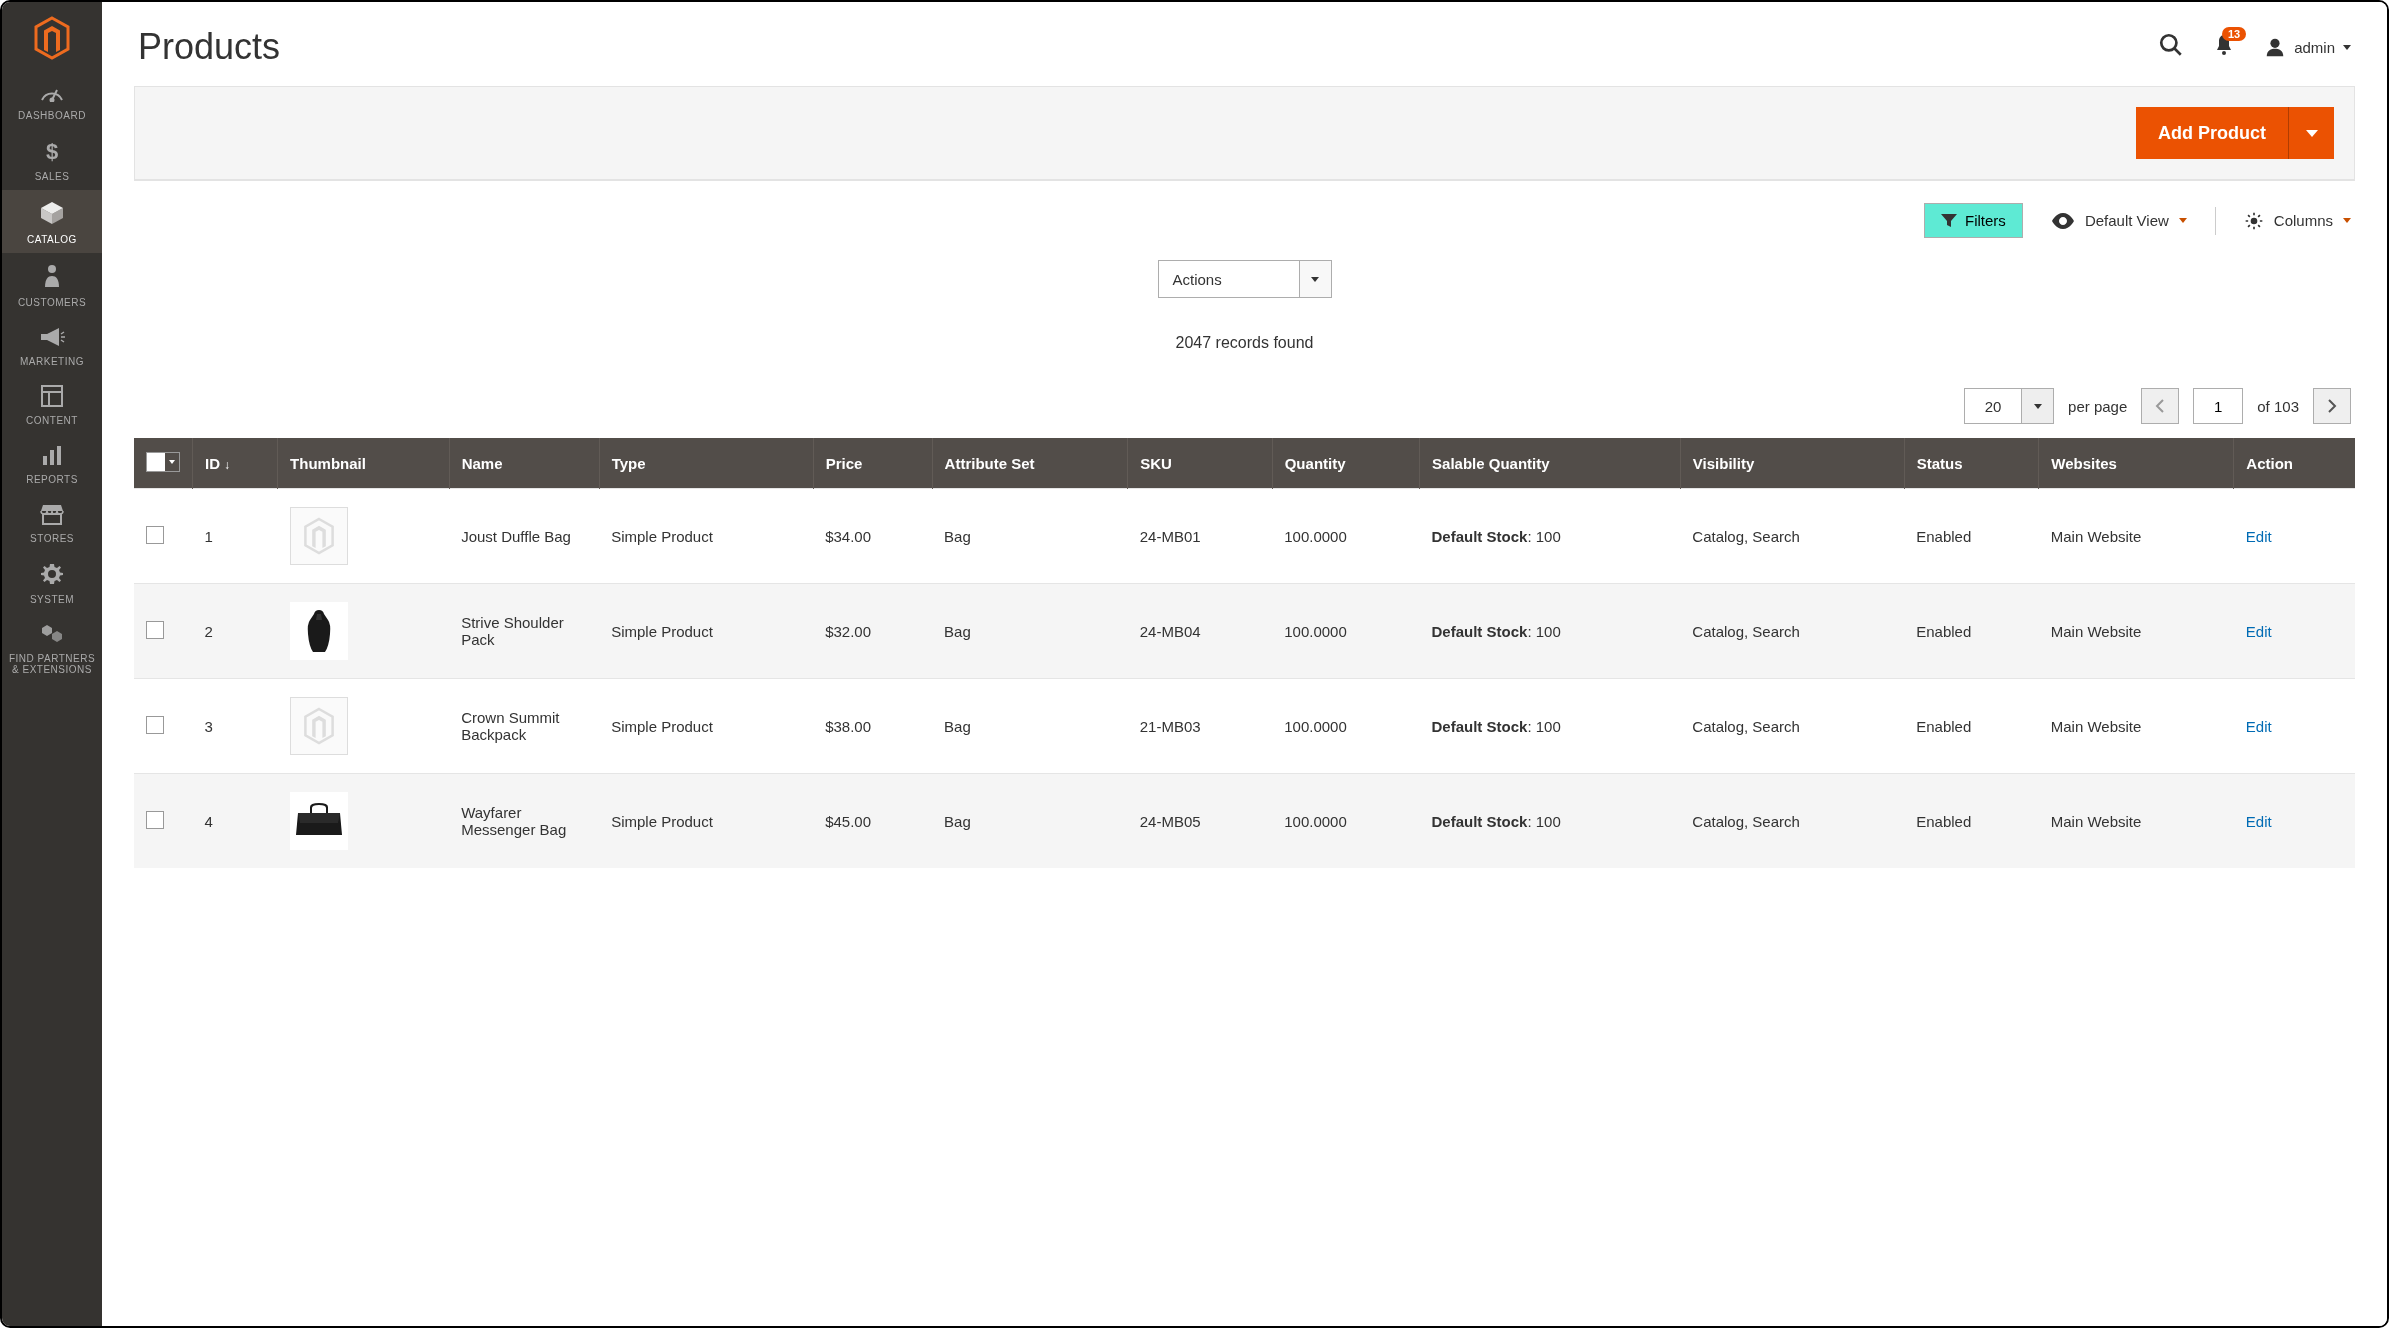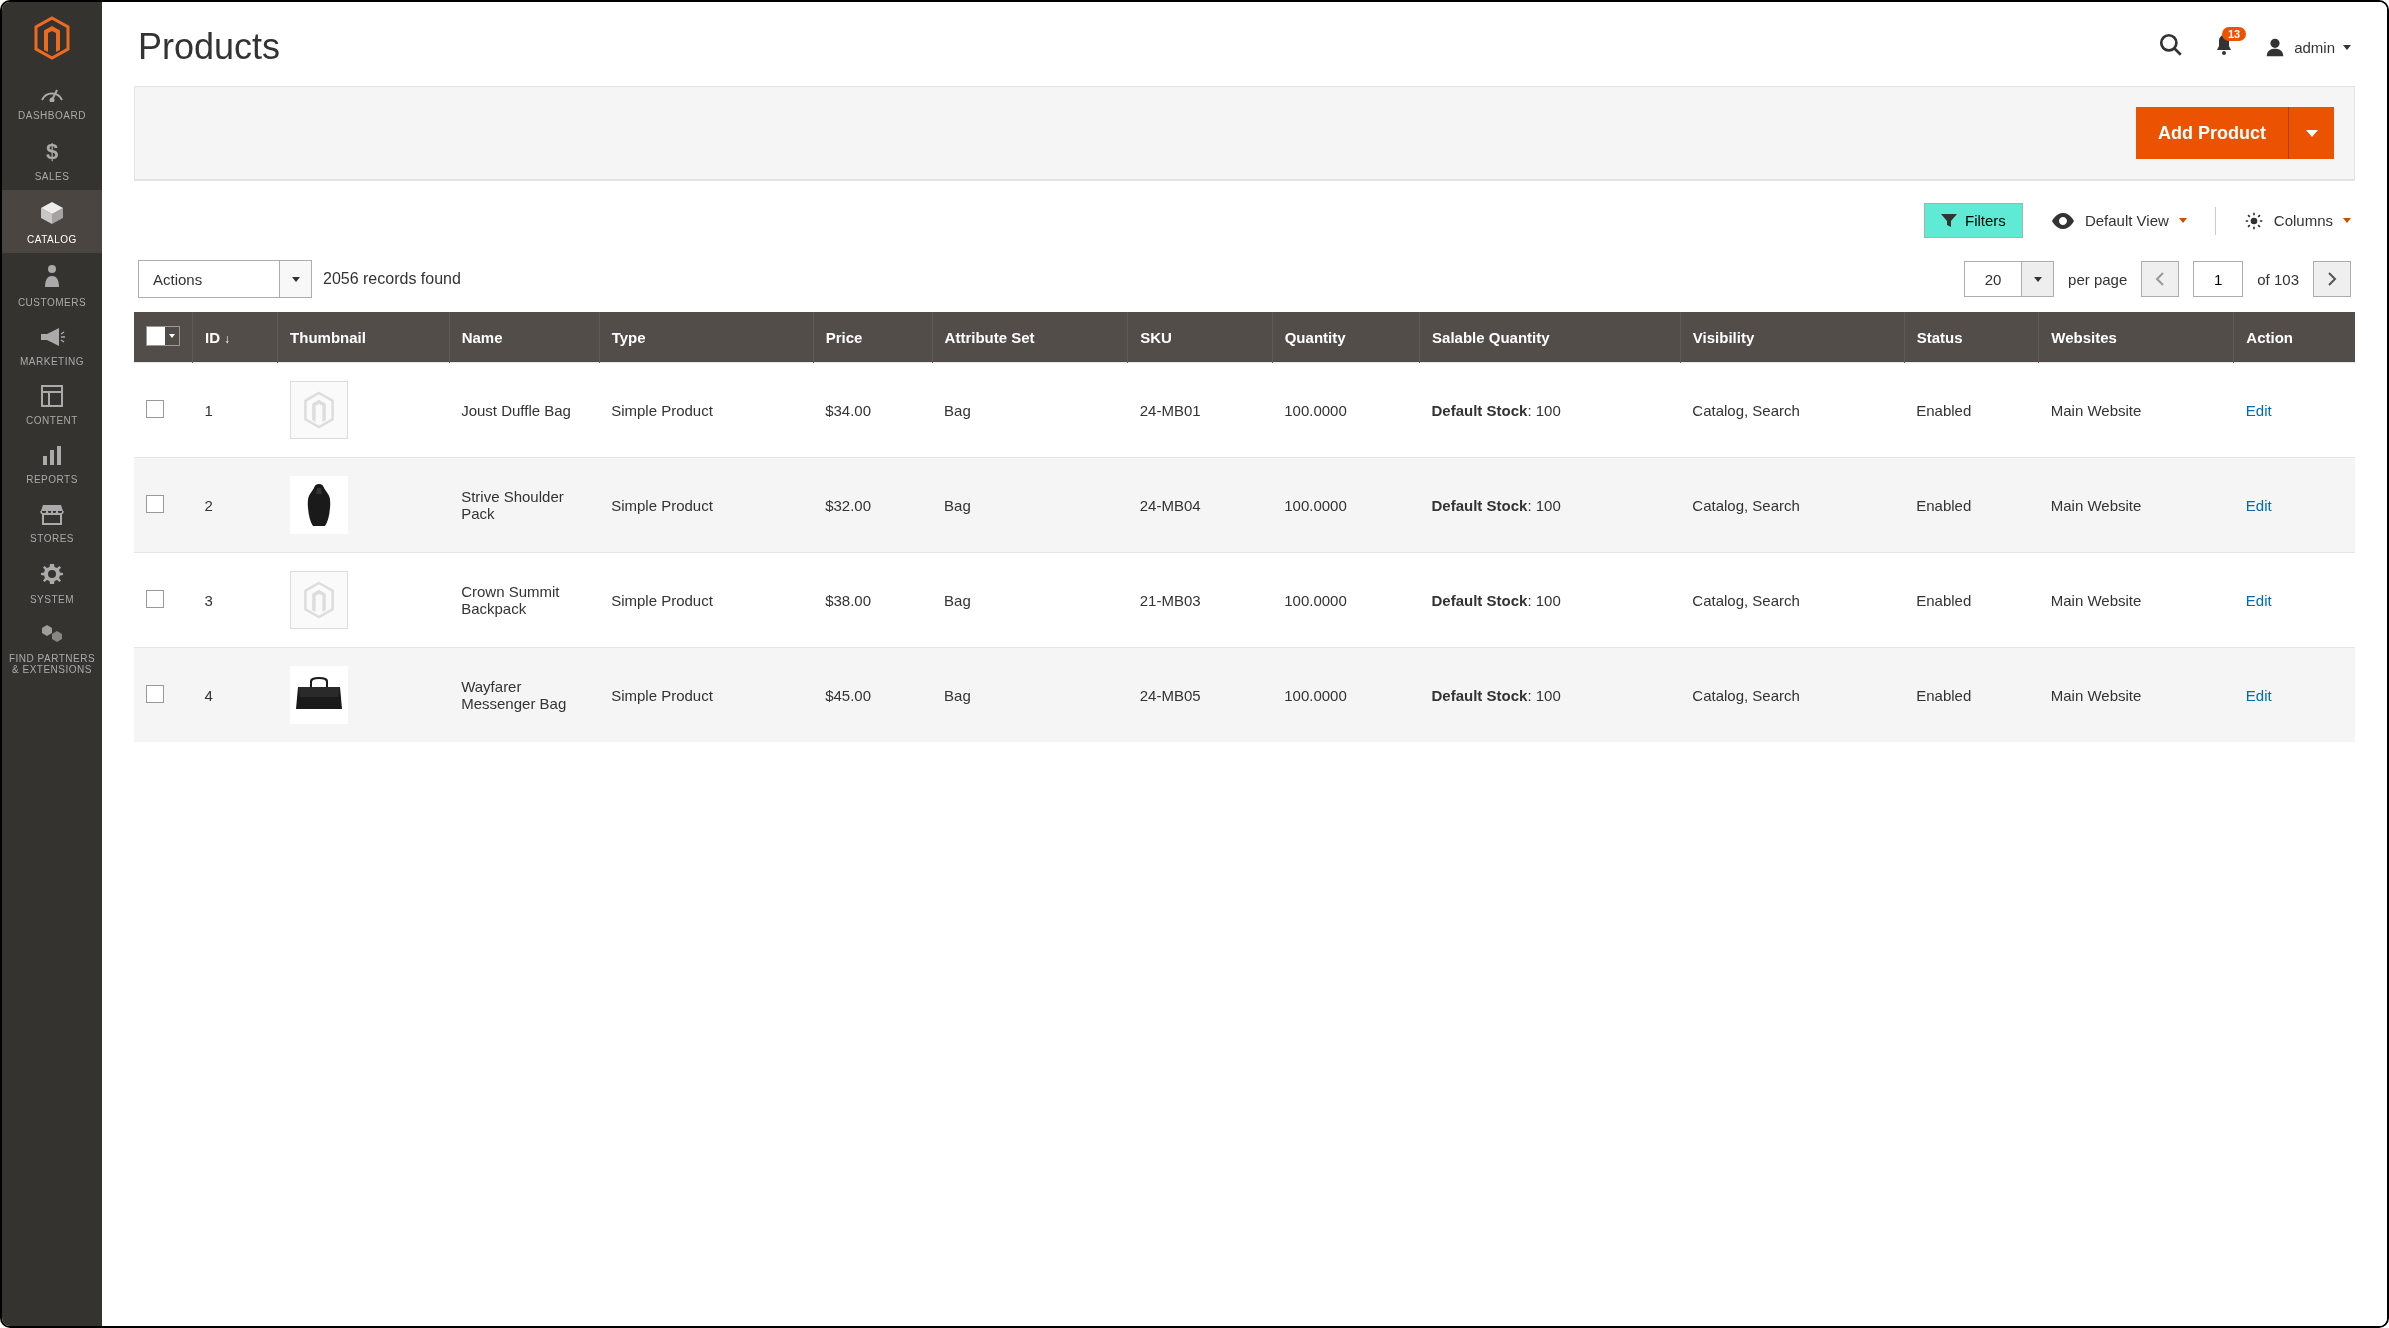--- a/index.html
+++ b/index.html
@@ -176,21 +176,22 @@
     outline: none;
     flex: 1;
     font-size: 16px;
     font-style: italic;
     color: #777;
   }
   .actions-row {
     display: flex;
     align-items: center;
     padding: 0 4px 14px;
-    gap: 11px;
+    gap: 36px;
+    flex-direction: column;
   }
   .actions-select {
     display: flex;
     border: 1px solid #adadad;
     height: 38px;
   }
   .actions-select .label-part {
     padding: 0 14px;
     display: flex;
     align-items: center;
@@ -475,21 +476,21 @@
   </div>
 
 
   <div class="actions-row">
     <div class="actions-select">
       <span class="label-part">Actions</span>
       <span class="toggle-part">
           <span class="caret-down-sm"></span>
         </span>
     </div>
-    <span class="records-found">2056 records found</span>
+    <span class="records-found">2047 records found</span>
     <div class="pager-right">
       <div class="page-size-box">
         <span class="val">20</span>
         <span class="tgl">
             <span class="caret-down-sm"></span>
           </span>
       </div>
       <span class="per-page-label">per page</span>
       <span class="pager-btn">
         <svg width="10" height="14" viewBox="0 0 10 14" fill="none" stroke="#999" stroke-width="2">

